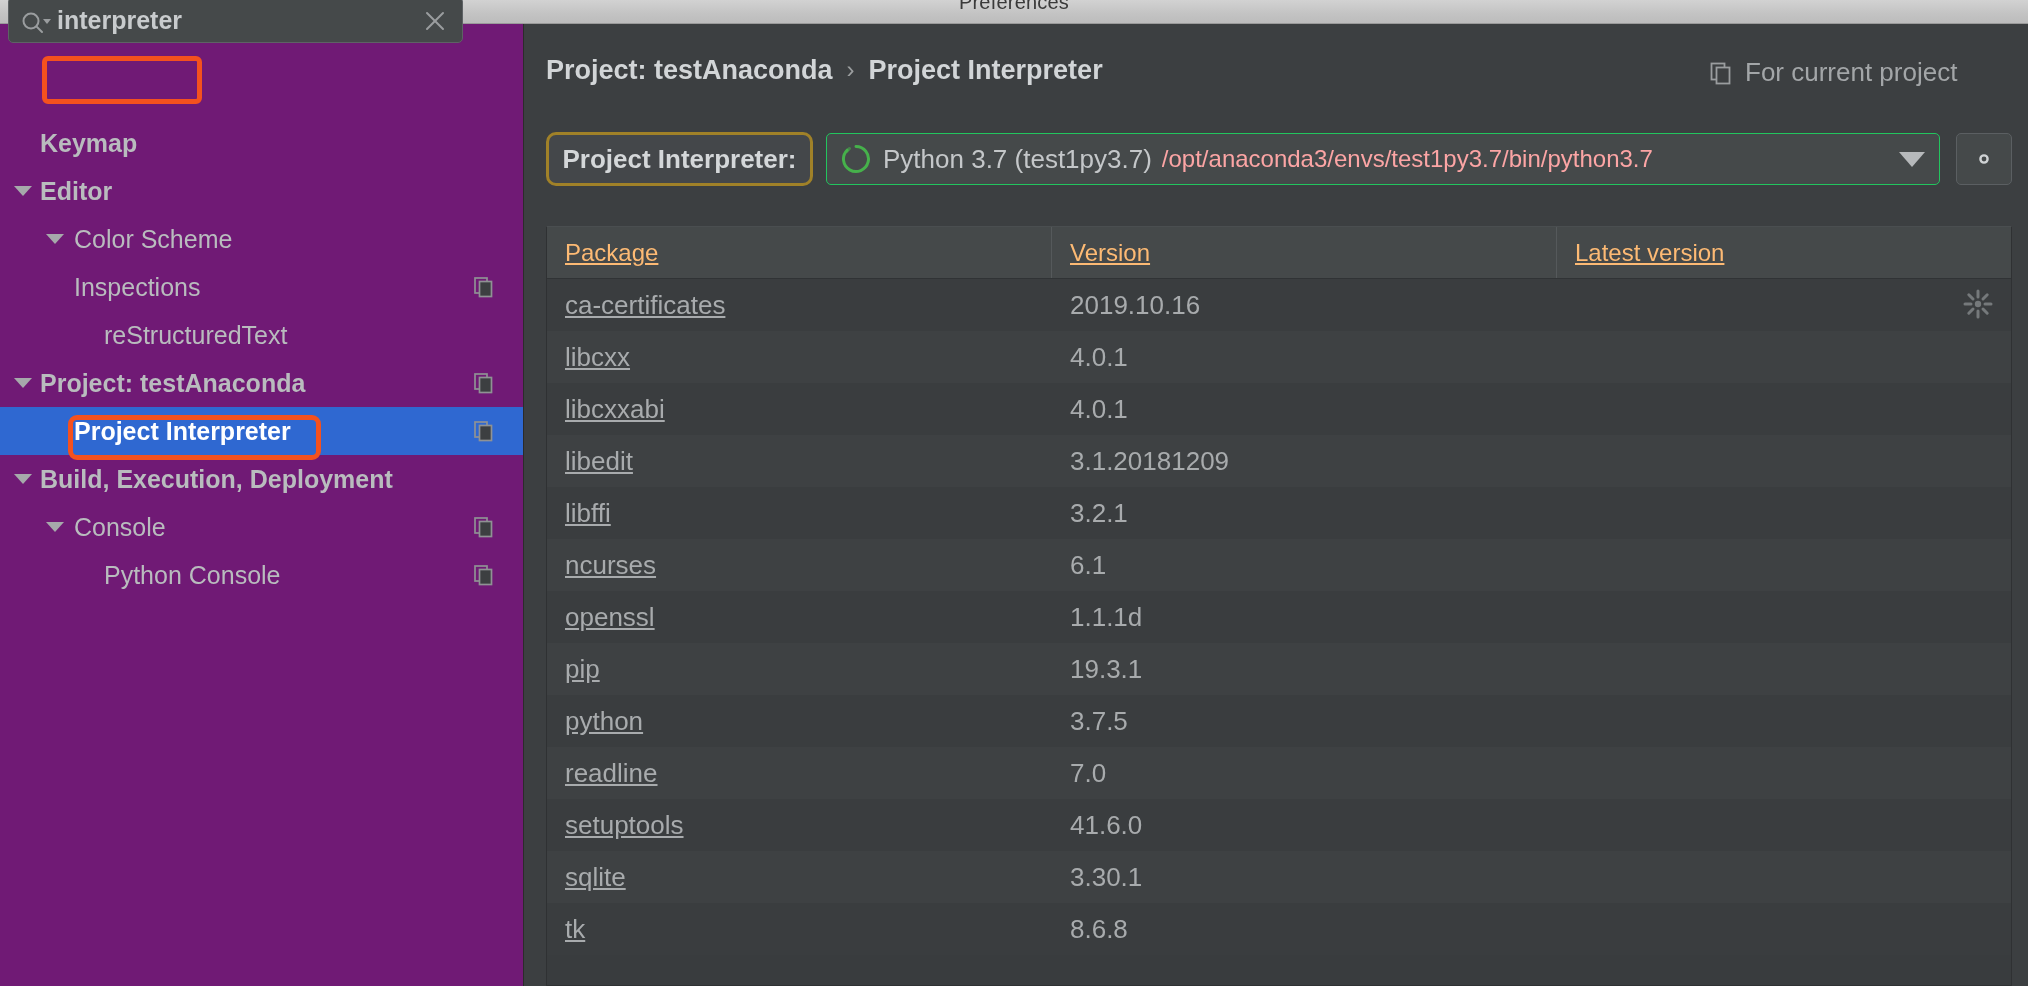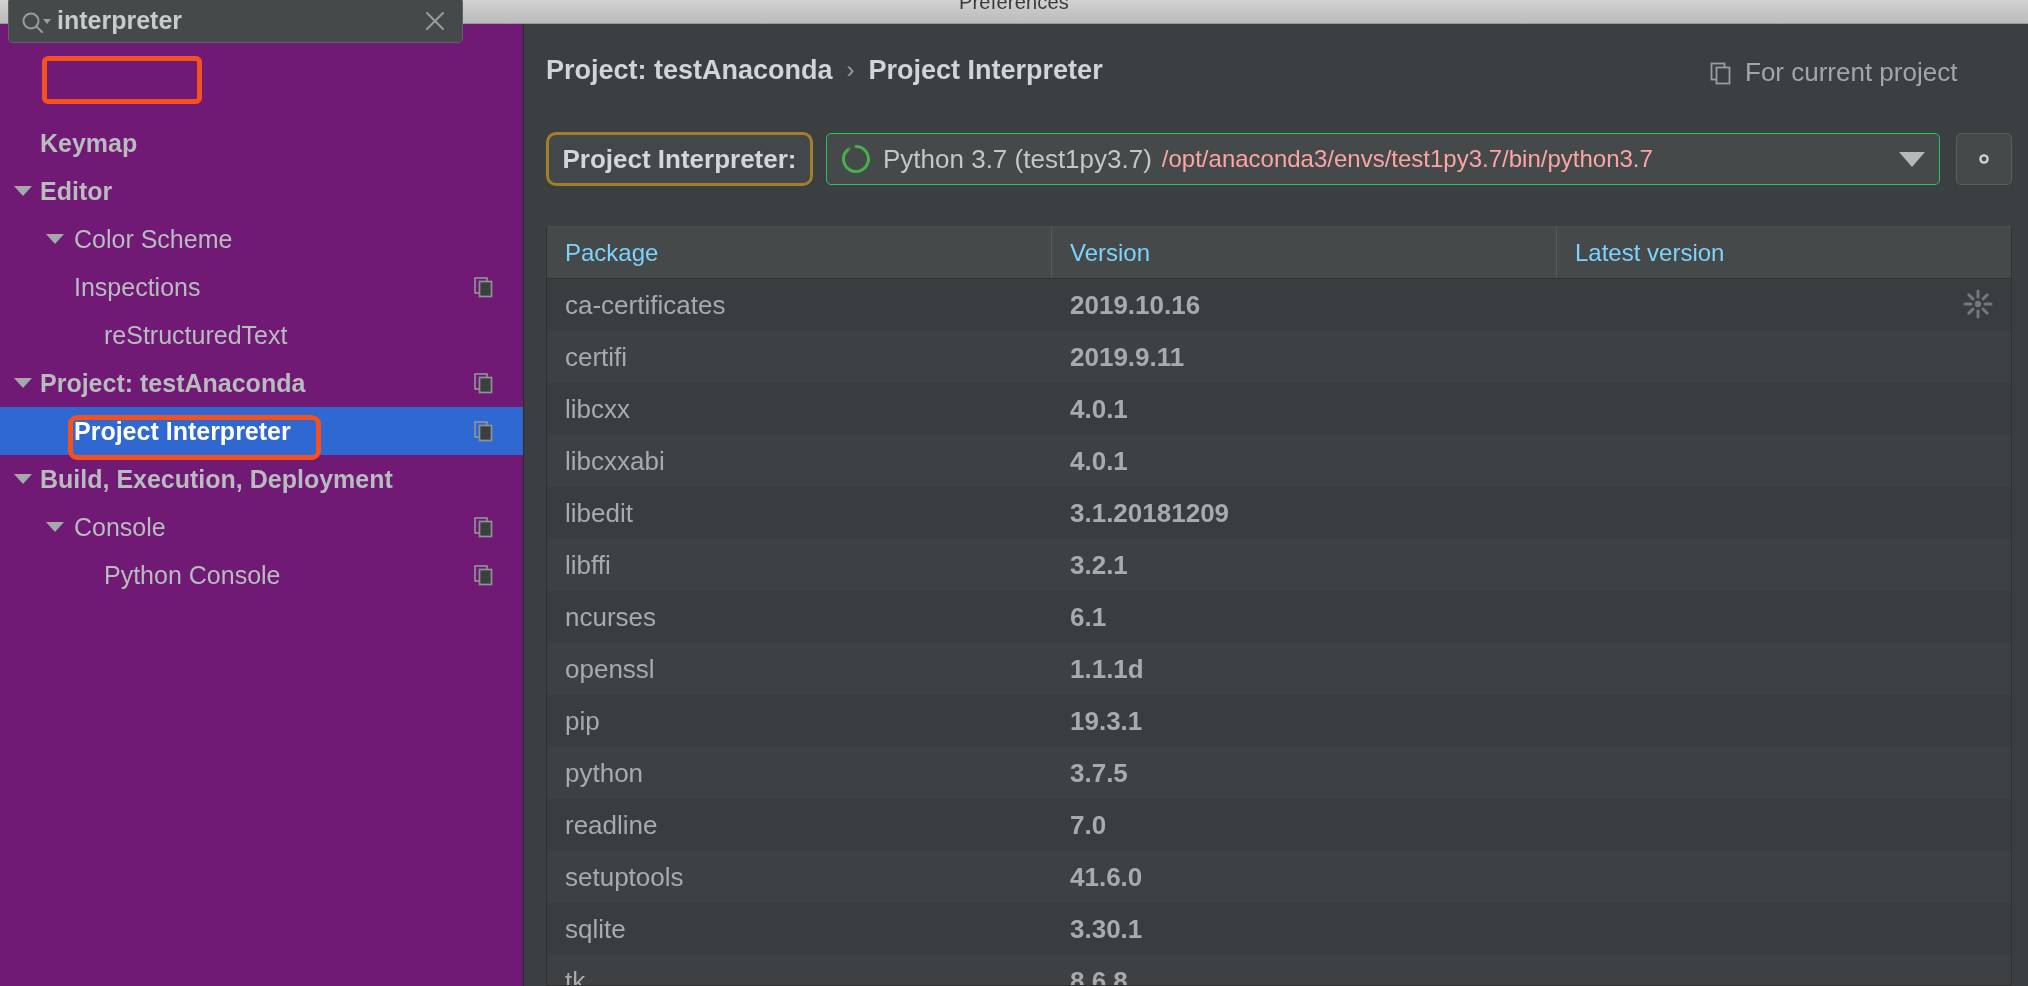--- a/index.html
+++ b/index.html
@@ -128,33 +128,33 @@
   .gear-icon{ width:30px; height:30px; color:#cfd2d4; }
 
   
   #table{
     position:absolute; left:22px; top:202px; right:16px; bottom:0;
     background:#393c3e; border:1px solid #2f3133; border-top:1px solid #4a4e50;
     overflow:hidden;
   }
   #thead{ display:flex; height:52px; background:#45494a; border-bottom:1px solid #303335; }
   #thead .th{
-    color:#7dd3fc; font-size:24px; display:flex; align-items:center;
-    padding-left:18px; border-right:1px solid #55595b;
+    color:#fdba74; font-size:24px; display:flex; align-items:center;
+    padding-left:18px; border-right:1px solid #55595b;text-decoration:underline;
   }
   .col-pkg{ width:505px; }
   .col-ver{ width:505px; }
   .col-latest{ flex:1; border-right:0 !important; }
 
   .trow{ display:flex; height:52px; align-items:center; }
   .trow:nth-child(odd){ background:#3a3d3f; }
   .trow:nth-child(even){ background:#3e4143; }
   .trow .td{ font-size:26px; color:#a8abad; padding-left:18px; }
-  .trow .td.pkg{ width:505px; }
-  .trow .td.ver{ width:505px;font-weight:bold; }
+  .trow .td.pkg{ width:505px;text-decoration:underline; }
+  .trow .td.ver{ width:505px; }
   .trow .td.latest{ flex:1; }
 
   #spinner{
     position:absolute; right:18px; top:62px; width:30px; height:30px; color:#75797b;
   }
   svg{ display:block; }
 </style>
 </head>
 <body>
 
@@ -310,25 +310,20 @@
         <div class="th col-ver">Version</div>
         <div class="th col-latest">Latest version</div>
       </div>
       <div id="tbody">
           <div class="trow">
             <div class="td pkg">ca-certificates</div>
             <div class="td ver">2019.10.16</div>
             <div class="td latest"></div>
           </div>
           <div class="trow">
-            <div class="td pkg">certifi</div>
-            <div class="td ver">2019.9.11</div>
-            <div class="td latest"></div>
-          </div>
-          <div class="trow">
             <div class="td pkg">libcxx</div>
             <div class="td ver">4.0.1</div>
             <div class="td latest"></div>
           </div>
           <div class="trow">
             <div class="td pkg">libcxxabi</div>
             <div class="td ver">4.0.1</div>
             <div class="td latest"></div>
           </div>
           <div class="trow">

